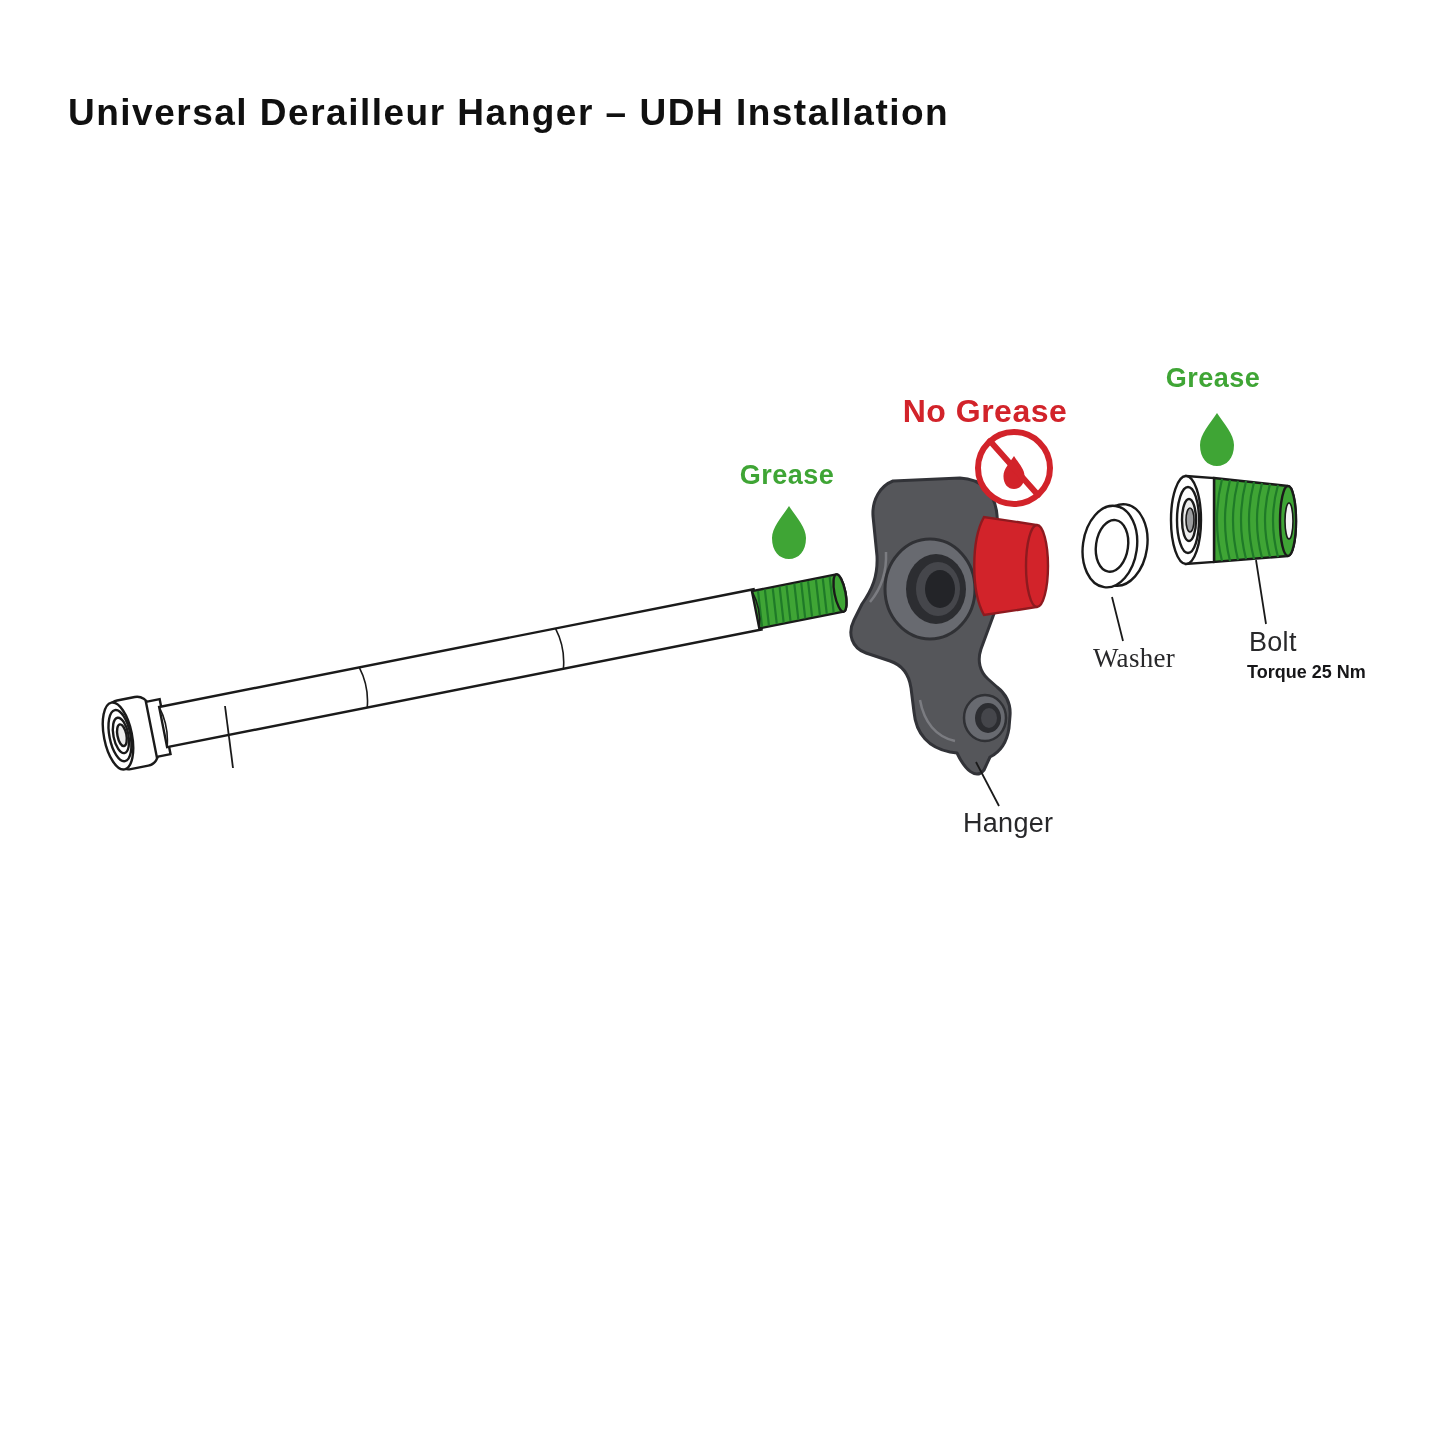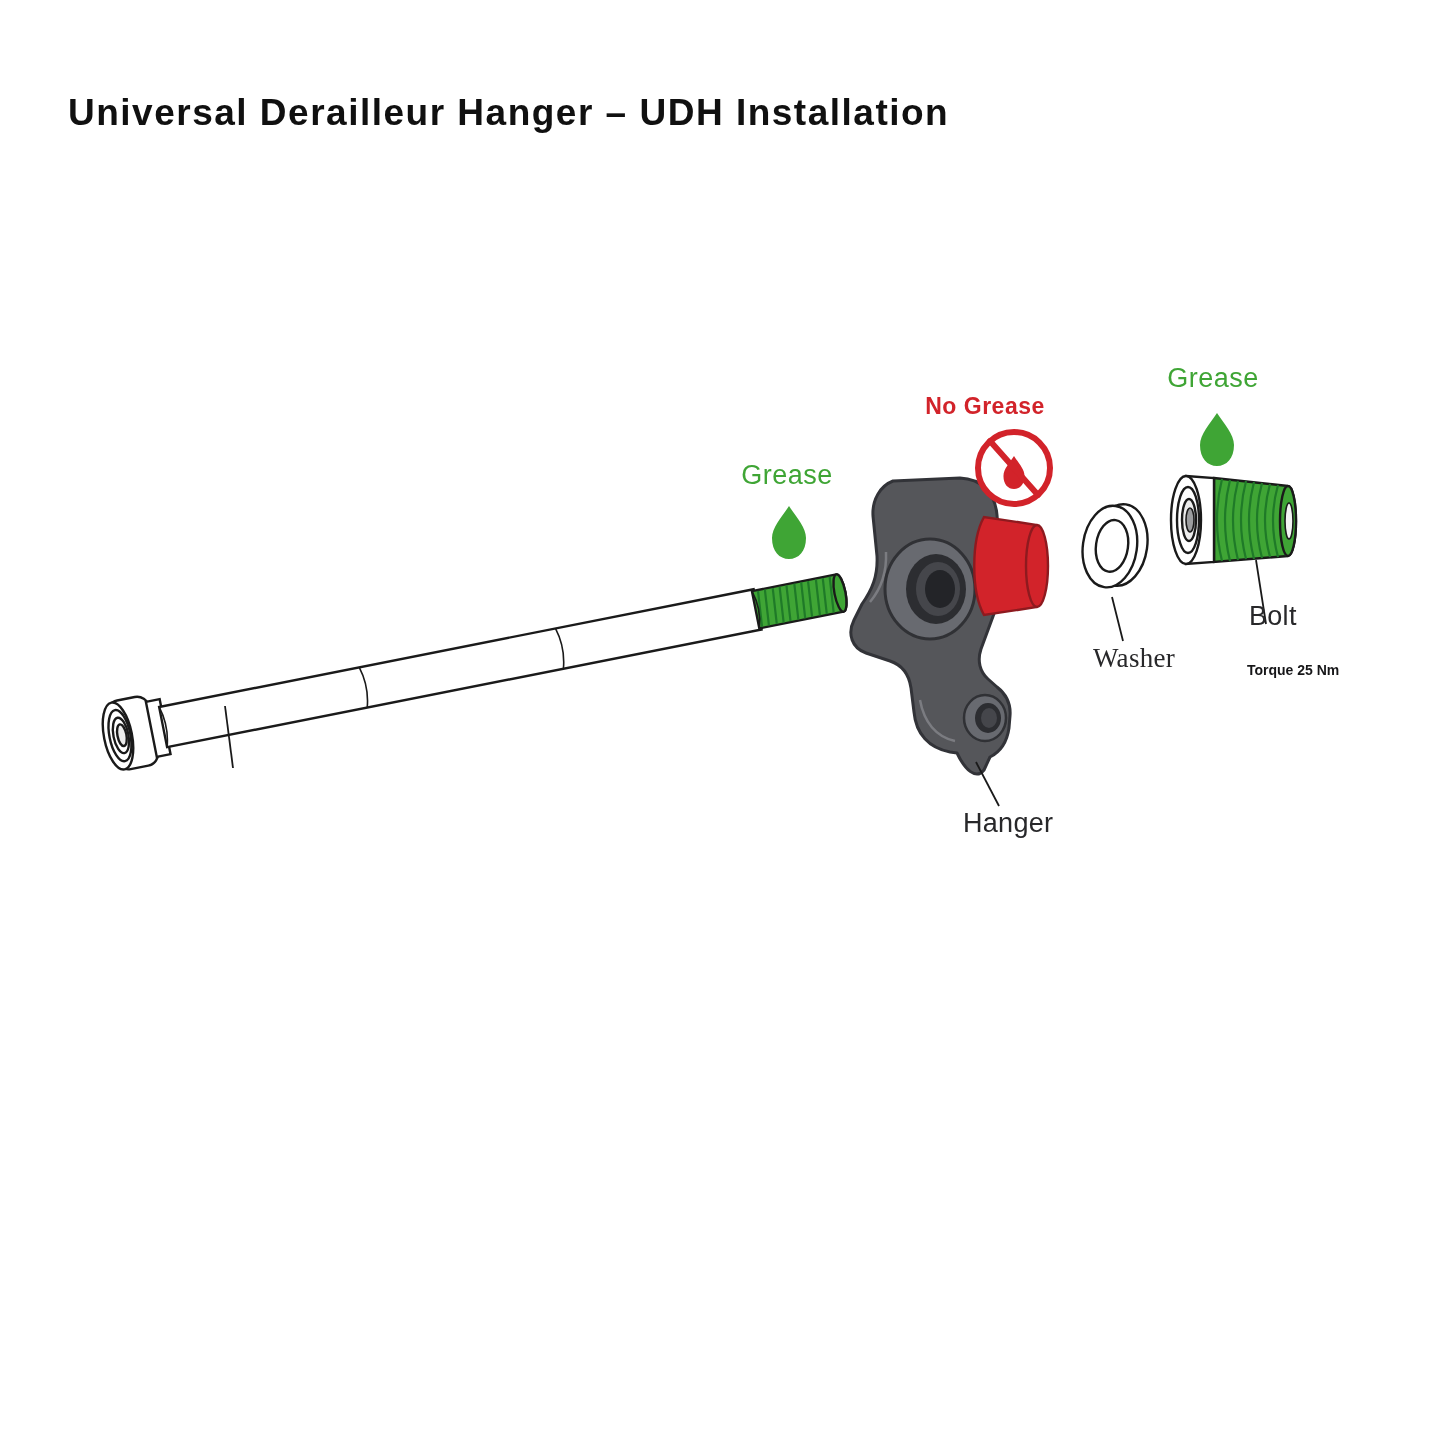--- a/index.html
+++ b/index.html
@@ -9,24 +9,24 @@
     --ink:#1A1A1A;
     --gray-body:#55565A; --gray-dark:#323338;
   }
   html,body { background:#fff; }
   body { width:1445px; height:1445px; font-family:"Liberation Sans", sans-serif; }
   .canvas { position:relative; width:1445px; height:1166px; background:#fff; overflow:hidden; }
   .canvas svg { position:absolute; left:0; top:0; }
   .title { position:absolute; left:68px; top:92px; font-size:37px; font-weight:800; letter-spacing:1.5px; color:#101010; white-space:nowrap; }
   .label { position:absolute; white-space:nowrap; }
   .centered { transform:translateX(-50%); }
-  .grease { color:var(--green); font-weight:400; font-size:27px; letter-spacing:.5px; }
-  .nogrease { color:var(--red); font-weight:700; font-size:23px; letter-spacing:.5px; }
+  .grease { color:var(--green); font-weight:700; font-size:27px; letter-spacing:.5px; }
+  .nogrease { color:var(--red); font-weight:700; font-size:32px; letter-spacing:.5px; }
   .part { color:#28282a; font-size:27px; letter-spacing:.3px; }
-  .note { color:#161618; font-size:14px; font-weight:700; }
+  .note { color:#161618; font-size:18px; font-weight:700; }
 
   .outline { fill:#fff; stroke:var(--ink); stroke-width:2.4; }
   .light-fill { fill:#ececec; }
   .seam { fill:none; stroke:var(--ink); stroke-width:1.6; }
   .green-part { fill:var(--green); stroke:var(--ink); stroke-width:2.4; }
   .thread { fill:none; stroke:var(--green-dark); stroke-width:2.2; }
   .leader { stroke:var(--ink); stroke-width:1.8; }
   .hanger-body { fill:var(--gray-body); stroke:var(--gray-dark); stroke-width:3; stroke-linejoin:round; }
   .hanger-highlight { fill:none; stroke:#7b7c81; stroke-width:2.5; }
   .red-part { fill:var(--red); stroke:var(--red-dark); stroke-width:2.4; }
@@ -114,16 +114,16 @@
 
   <h1 class="title">Universal Derailleur Hanger – UDH Installation</h1>
 
   <div class="label grease centered" style="left:787px; top:460px;">Grease</div>
   <div class="label nogrease centered" style="left:985px; top:393px;">No Grease</div>
   <div class="label grease centered" style="left:1213px; top:363px;">Grease</div>
 
 
   <div class="label part" style="left:963px; top:808px;text-align:center;">Hanger</div>
   <div class="label part" style="left:1093px; top:643px;font-family:Liberation Serif, serif;">Washer</div>
-  <div class="label part" style="left:1249px; top:601px;">Bolt</div>
+  <div class="label part" style="left:1249px; top:627px;">Bolt</div>
   <div class="label note" style="left:1247px; top:662px;">Torque 25 Nm</div>
 
 </div>
 
 </body></html>

